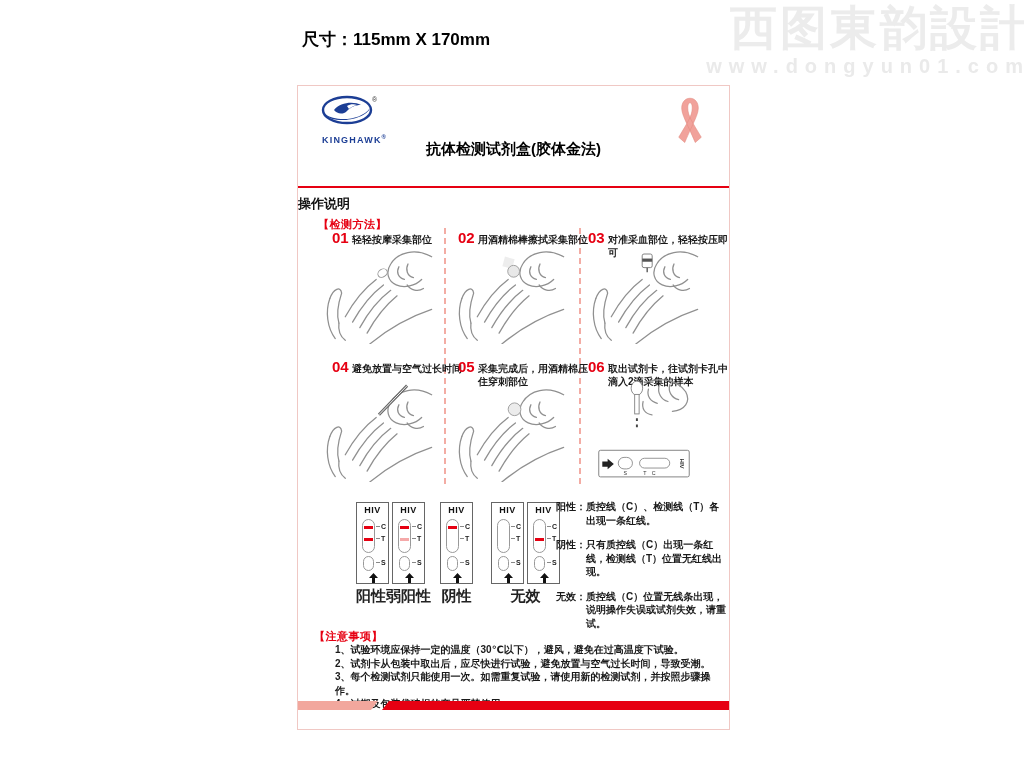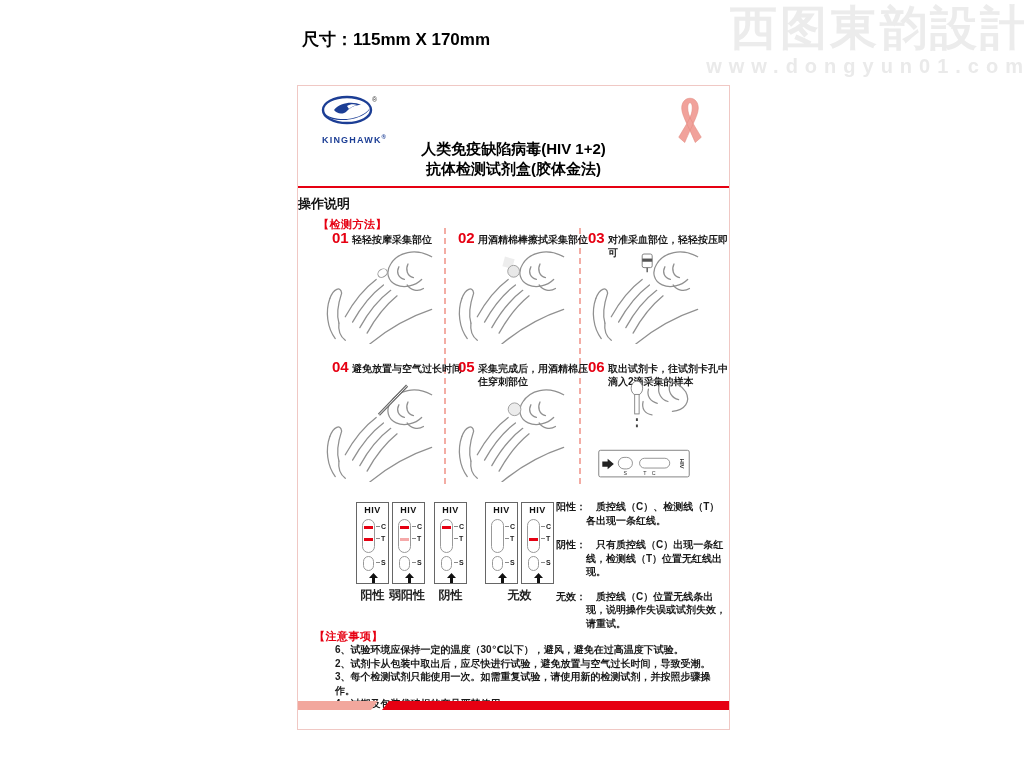--- a/index.html
+++ b/index.html
@@ -56,25 +56,25 @@
   .cwin-big{position:absolute;left:5px;top:16px;width:13px;height:34px;border:1px solid #999;border-radius:7px;box-sizing:border-box;}
   .cline{position:absolute;left:1px;width:9px;height:2.5px;}
   .pos-c{top:6px;} .pos-t{top:18px;}
   .strong{background:#e60012;} .faint{background:#f5a9a9;}
   .clab{position:absolute;font-size:7px;font-weight:bold;color:#222;}
   .clab::before{content:"";display:inline-block;width:4px;height:1px;background:#888;vertical-align:2px;margin-right:1px;}
   .lab-c{left:19px;top:20px;} .lab-t{left:19px;top:32px;} .lab-s{left:19px;top:56px;}
   .cwin-small{position:absolute;left:6px;top:53px;width:11px;height:15px;border:1px solid #999;border-radius:6px;box-sizing:border-box;}
   .carrow{position:absolute;left:12px;top:70px;}
   .clabels{display:flex;margin-top:3px;}
-  .cgl{flex:1;text-align:center;font-size:12px;font-weight:bold;color:#222;white-space:nowrap;}
+  .cgl{flex:1;text-align:center;font-size:15px;font-weight:bold;color:#222;white-space:nowrap;}
   
   .interps{position:absolute;left:258px;top:414px;width:172px;}
   .interp{font-size:10px;line-height:13.5px;font-weight:bold;color:#1a1a1a;padding-left:30px;margin-bottom:11px;}
-  .iterm{display:inline-block;width:40px;margin-left:-30px;}
+  .iterm{display:inline-block;width:30px;margin-left:-30px;}
   
   .notes{position:absolute;left:37px;top:557px;width:380px;}
   .note-item{font-size:10px;line-height:13.5px;font-weight:bold;color:#1a1a1a;}
   
   .bar-light{position:absolute;left:0;top:615px;width:80px;height:9px;background:#f2a79d;
              clip-path:polygon(0 0,100% 0,calc(100% - 7px) 100%,0 100%);}
   .bar-red{position:absolute;left:84px;top:615px;right:0;height:9px;background:#e60012;
            clip-path:polygon(7px 0,100% 0,100% 100%,0 100%);}
   svg text{font-family:"Liberation Sans","DejaVu Sans",sans-serif;}
 </style>
@@ -122,21 +122,20 @@
     <div class="logo-text"><span>KINGHAWK</span><sup>®</sup></div>
   </div>
 
   <div class="ribbon">
     <svg width="30" height="60" viewBox="0 0 40 80">
       <path d="M20,3 C13,3 9,9 9,16 C9,25 15,34 27,62 L35,55 C24,36 17,27 17,16 C17,11 18.5,9 20,9 C21.5,9 23,11 23,16 C23,27 16,36 5,55 L13,62 C25,34 31,25 31,16 C31,9 27,3 20,3 Z" fill="#f1a29b" stroke="#e28d83" stroke-width="0.8"></path>
     </svg>
   </div>
 
   <div class="doc-title">
-    <div>人类免疫缺陷病毒(HIV 1+2)</div>
     <div>抗体检测试剂盒(胶体金法)</div>
   </div>
   <div class="red-rule"></div>
   <div class="subtitle">操作说明</div>
 
   <div class="sec-head head-method">【检测方法】</div>
   <div class="vdash vd1"></div>
   <div class="vdash vd2"></div>
 
   <div class="step s1"><span class="num">01</span><span>轻轻按摩采集部位</span></div>
@@ -296,21 +295,21 @@
     <div class="interp">
       <span class="iterm">阴性：</span><span>只有质控线（C）出现一条红线，检测线（T）位置无红线出现。</span>
     </div>
     <div class="interp">
       <span class="iterm">无效：</span><span>质控线（C）位置无线条出现，说明操作失误或试剂失效，请重试。</span>
     </div>
   </div>
 
   <div class="sec-head head-notes">【注意事项】</div>
   <div class="notes">
-    <div class="note-item">6、试验环境应保持一定的温度（30℃以下），避风，避免在过高温度下试验。</div>
+    <div class="note-item">1、试验环境应保持一定的温度（30℃以下），避风，避免在过高温度下试验。</div>
     <div class="note-item">2、试剂卡从包装中取出后，应尽快进行试验，避免放置与空气过长时间，导致受潮。</div>
     <div class="note-item">3、每个检测试剂只能使用一次。如需重复试验，请使用新的检测试剂，并按照步骤操作。</div>
     <div class="note-item">4、过期及包装袋破损的产品严禁使用。</div>
   </div>
 
   <div class="bar-light"></div>
   <div class="bar-red"></div>
 </div>
 
 </body></html>

